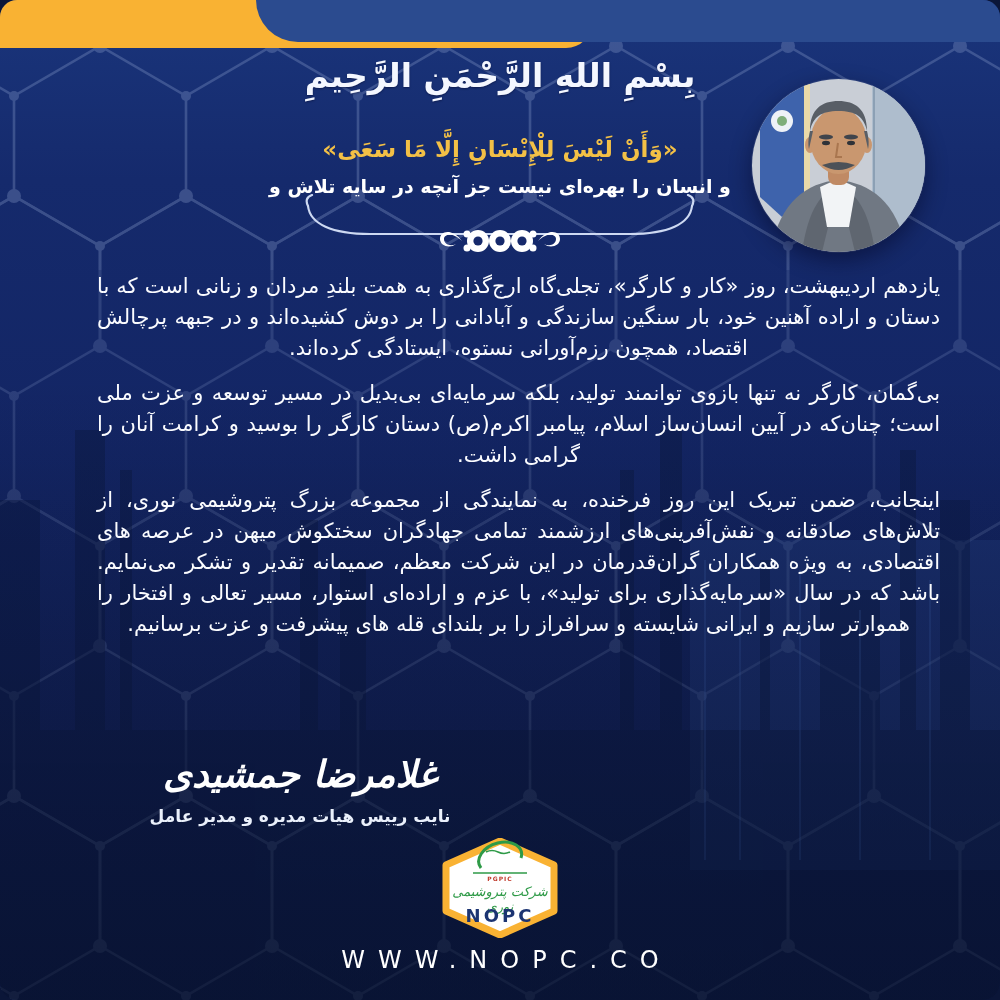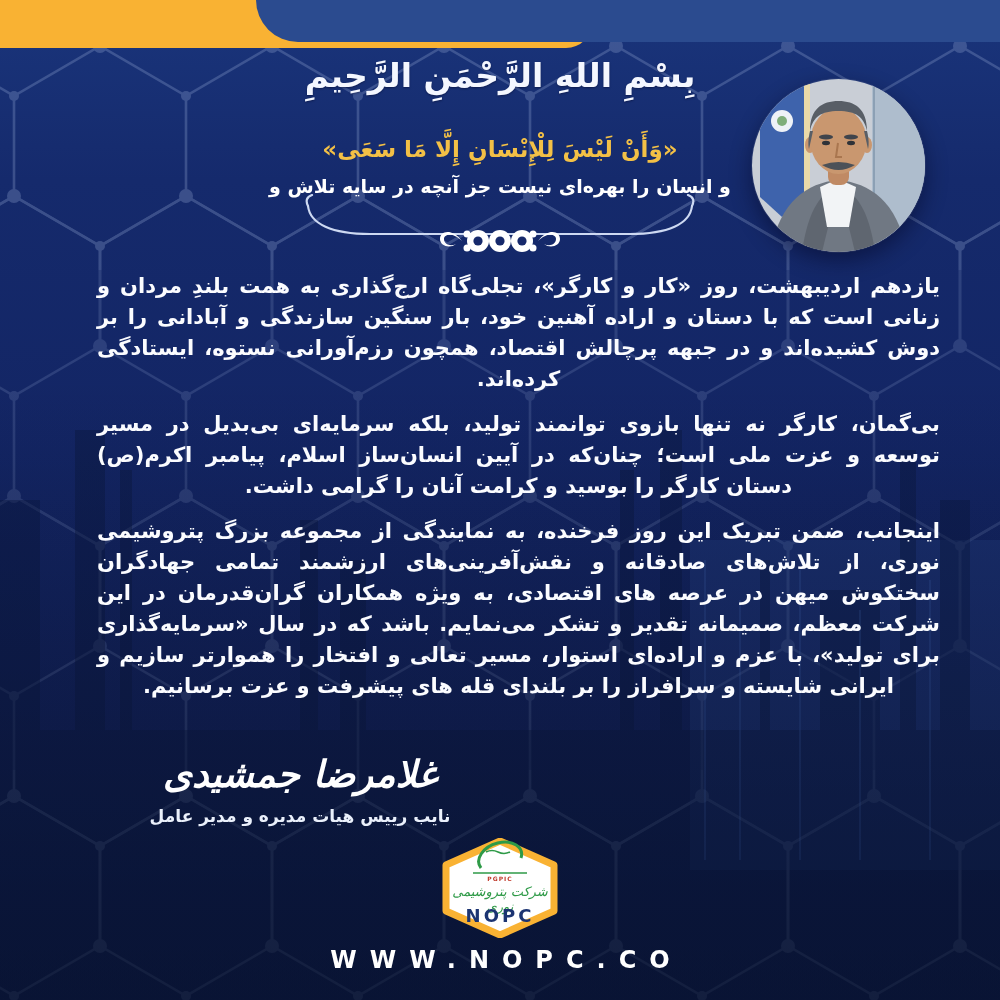--- a/index.html
+++ b/index.html
@@ -1,52 +1,53 @@
 <!DOCTYPE html>
 <html lang="fa"><head>
 <meta charset="utf-8">
 <style>
   html,body{margin:0;padding:0;background:#0b1638;}
   .frame{
     position:relative;width:1000px;height:1000px;margin:0 auto;overflow:hidden;
     background:linear-gradient(180deg,#1a357c 0%,#152a6c 18%,#132564 45%,#111f55 75%,#0d1a48 100%);
     font-family:"DejaVu Sans",sans-serif;
+    border-radius:17px;
   }
   svg{display:block;}
   .bg-layer{position:absolute;inset:0;pointer-events:none;}
   .bar-orange{position:absolute;left:0;top:0;width:592px;height:48px;background:#f9b233;border-radius:0 0 26px 0;}
   .bar-blue{position:absolute;left:256px;right:0;top:0;height:42px;background:#2b4b8f;border-radius:0 0 0 44px;}
   .bismillah{position:absolute;top:56px;left:0;right:0;text-align:center;color:#f4f7ff;
     font-size:33px;font-weight:bold;direction:rtl;text-shadow:0 1px 2px rgba(0,0,30,.4);}
   .verse{position:absolute;top:136px;left:0;right:0;text-align:center;color:#f3c046;
     font-size:23px;font-weight:bold;direction:rtl;}
   .translation{position:absolute;top:172px;left:0;right:0;text-align:center;color:#ffffff;
     font-size:19px;font-weight:bold;line-height:29px;direction:rtl;}
   .bracket{position:absolute;left:300px;top:194px;}
   .ornament{position:absolute;left:438px;top:224px;}
   .portrait{position:absolute;left:752px;top:79px;width:173px;height:173px;border-radius:50%;
     overflow:hidden;box-shadow:0 0 0 1px rgba(255,255,255,.08),0 8px 22px rgba(0,0,25,.45);}
   .body-text{position:absolute;left:97px;top:271px;width:843px;color:#fbfcff;
-    font-size:21px;line-height:31px;font-weight:bold;direction:rtl;
+    font-size:21px;line-height:31px;font-weight:normal;direction:rtl;
     text-align:justify;text-align-last:center;}
   .body-text p{margin:0 0 14px 0;}
   .sig-name{position:absolute;left:120px;top:752px;width:360px;text-align:center;color:#ffffff;
     font-family:"DejaVu Serif",serif;font-style:italic;font-weight:bold;font-size:37px;direction:rtl;}
   .sig-title{position:absolute;left:120px;top:806px;width:360px;text-align:center;color:#eaf0fb;
     font-size:17px;font-weight:bold;direction:rtl;}
   .badge{position:absolute;left:441px;top:838px;width:118px;height:100px;}
   .badge-art{position:absolute;inset:0;}
   .badge-pgpic{position:absolute;top:37px;left:0;right:0;text-align:center;color:#c03a2b;
     font-size:6px;font-weight:bold;letter-spacing:1px;}
   .badge-fa{position:absolute;top:46px;left:0;right:0;text-align:center;color:#2e9a47;
     font-size:13px;font-weight:normal;direction:rtl;font-family:"DejaVu Serif",serif;font-style:italic;}
   .badge-en{position:absolute;top:67px;left:0;right:0;text-align:center;color:#1c3472;
     font-size:18px;font-weight:bold;letter-spacing:3px;}
   .website{position:absolute;left:0;right:0;top:946px;text-align:center;color:#ffffff;
-    font-size:24px;font-weight:bold;letter-spacing:13px;padding-left:13px;cursor:pointer;}
+    font-size:24px;font-weight:normal;letter-spacing:13px;padding-left:13px;cursor:pointer;}
 </style>
 </head>
 <body>
 
 <div class="frame">
 
   <svg class="bg-layer" width="1000" height="1000">
     <defs>
       <pattern id="hp" width="172" height="300" patternUnits="userSpaceOnUse" patternTransform="translate(14,46)">
         <g stroke="#afc3e8" stroke-width="2.6" fill="none">

